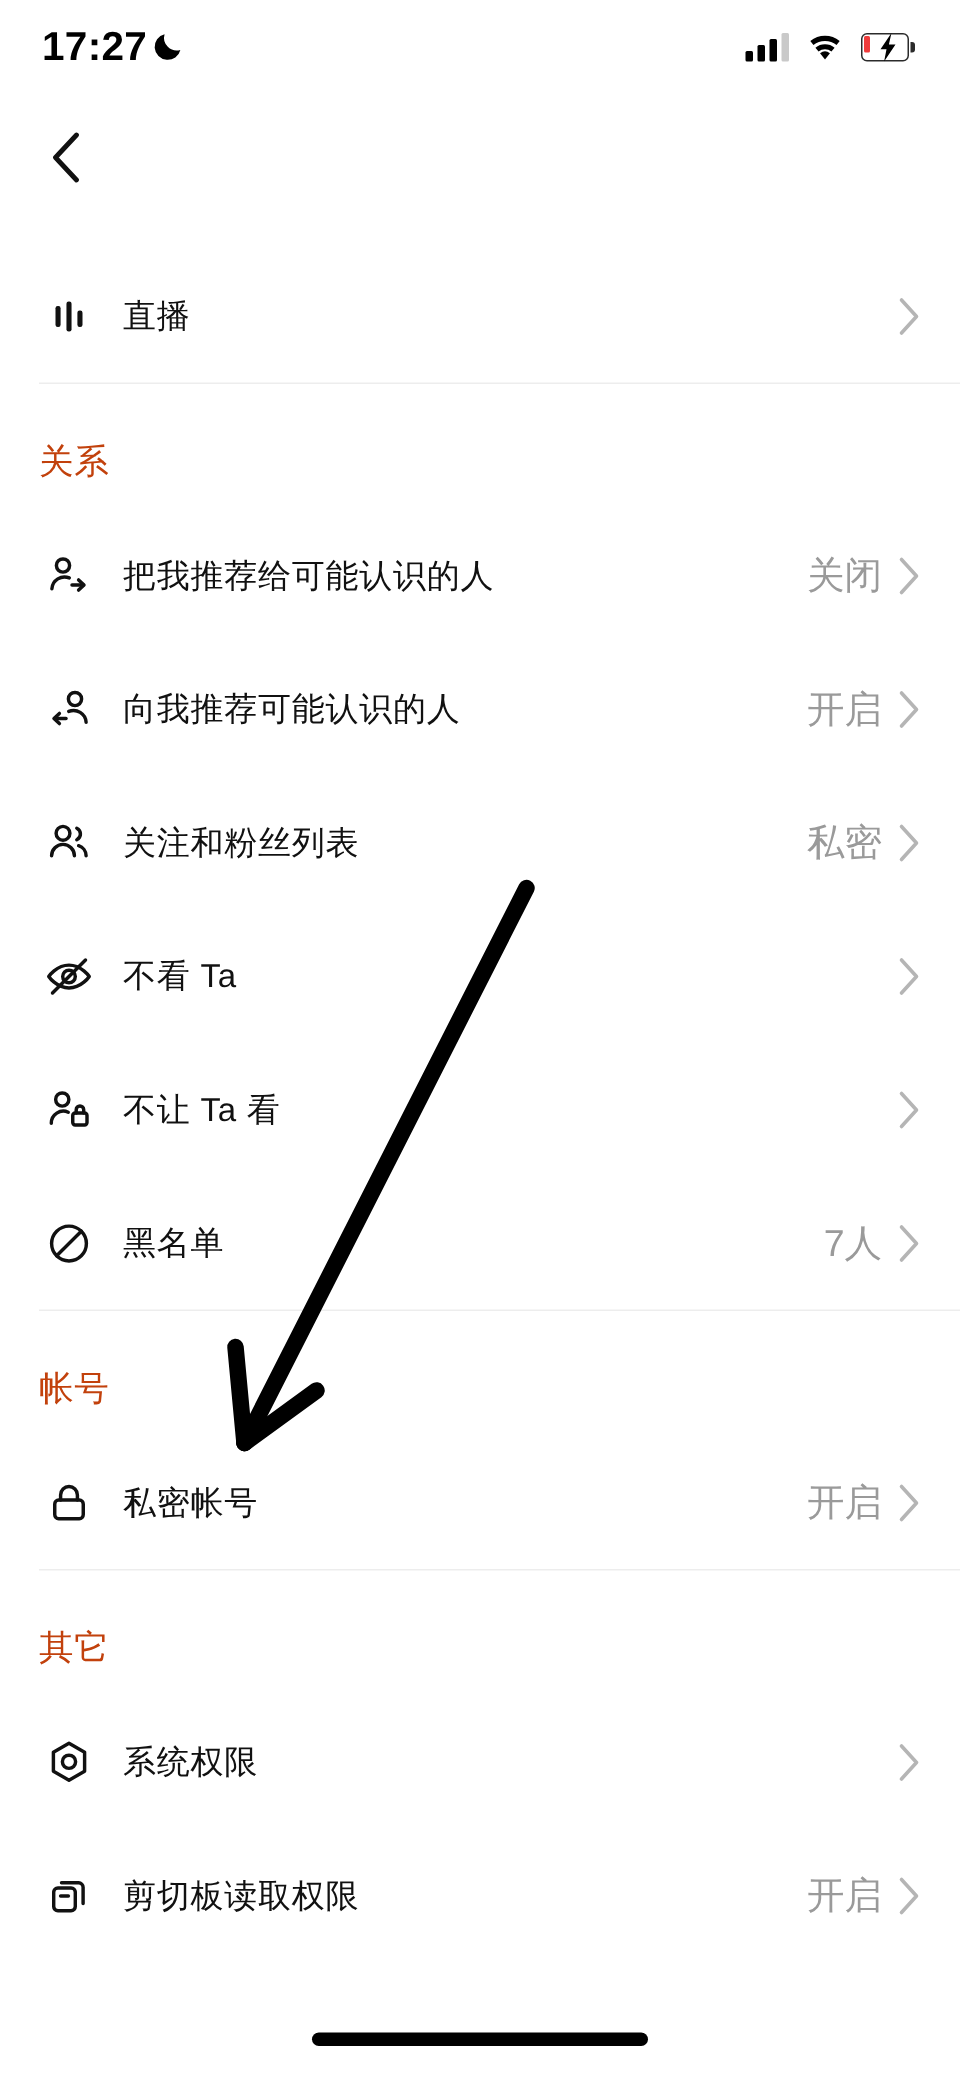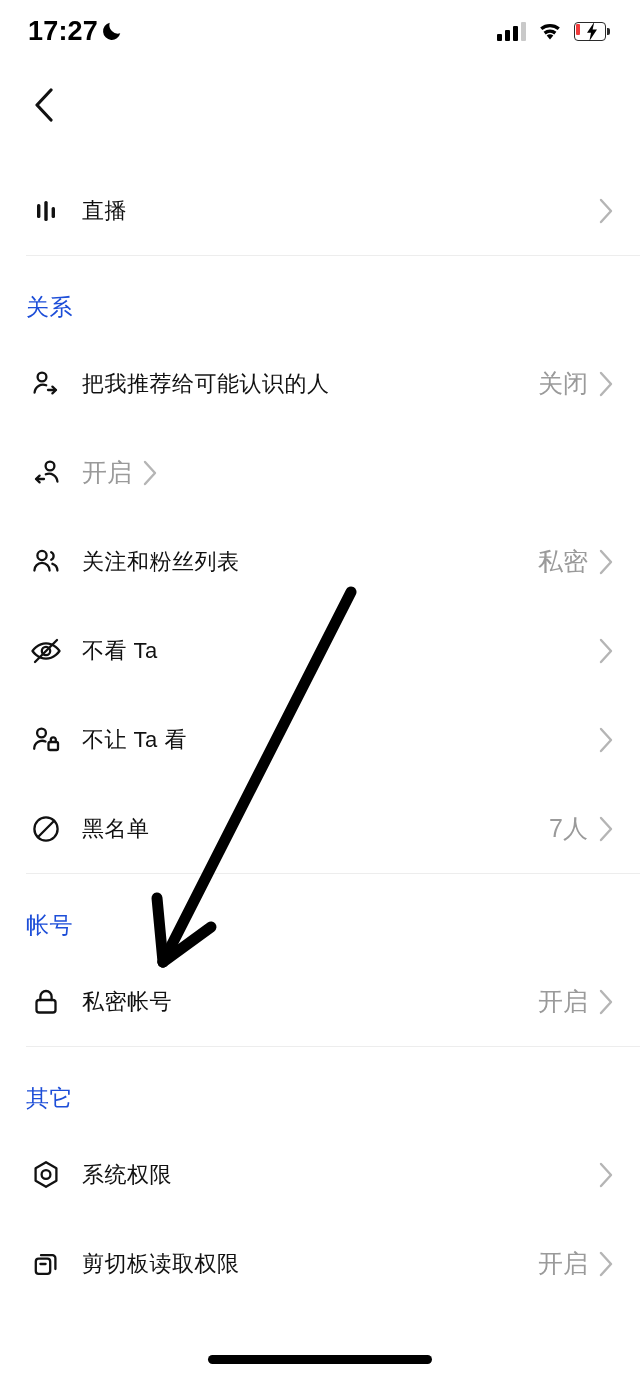--- a/index.html
+++ b/index.html
@@ -127,21 +127,21 @@
   }
 
   .divider {
     height: 1px;
     background: #ededed;
     margin: 0 0 0 26px;
   }
 
   .section-header {
     font-size: 23px;
-    color: #1d4ed8;
+    color: #c2410c;
     padding: 36px 26px 16px 26px;
     letter-spacing: 0.5px;
   }
 
   .spacer-top { height: 18px; }
 
   
   .annotation {
     position: absolute;
     left: 0; top: 0;
@@ -245,20 +245,21 @@
 
   <div class="row">
     <span class="row-icon">
       <svg width="34" height="34" viewBox="0 0 34 34">
         <circle cx="21" cy="10" r="4.4" fill="none" stroke="#111" stroke-width="2.3"></circle>
         <path d="M28.4 25.5a8.4 8.4 0 0 0-11.6-7.2" fill="none" stroke="#111" stroke-width="2.3" stroke-linecap="round"></path>
         <path d="M15 23H7.5" fill="none" stroke="#111" stroke-width="2.3" stroke-linecap="round"></path>
         <path d="M10.6 19.6L7 23l3.6 3.4" fill="none" stroke="#111" stroke-width="2.3" stroke-linecap="round" stroke-linejoin="round"></path>
       </svg>
     </span>
+    <span class="row-label">向我推荐可能认识的人</span>
     <span class="row-value">开启</span>
     <span class="row-chevron">
       <svg width="16" height="26" viewBox="0 0 16 26">
           <path d="M3 2l10 11L3 24" fill="none" stroke="#b5b5b5" stroke-width="2.4" stroke-linecap="round" stroke-linejoin="round"></path>
         </svg>
     </span>
   </div>
 
   <div class="row">
     <span class="row-icon">

